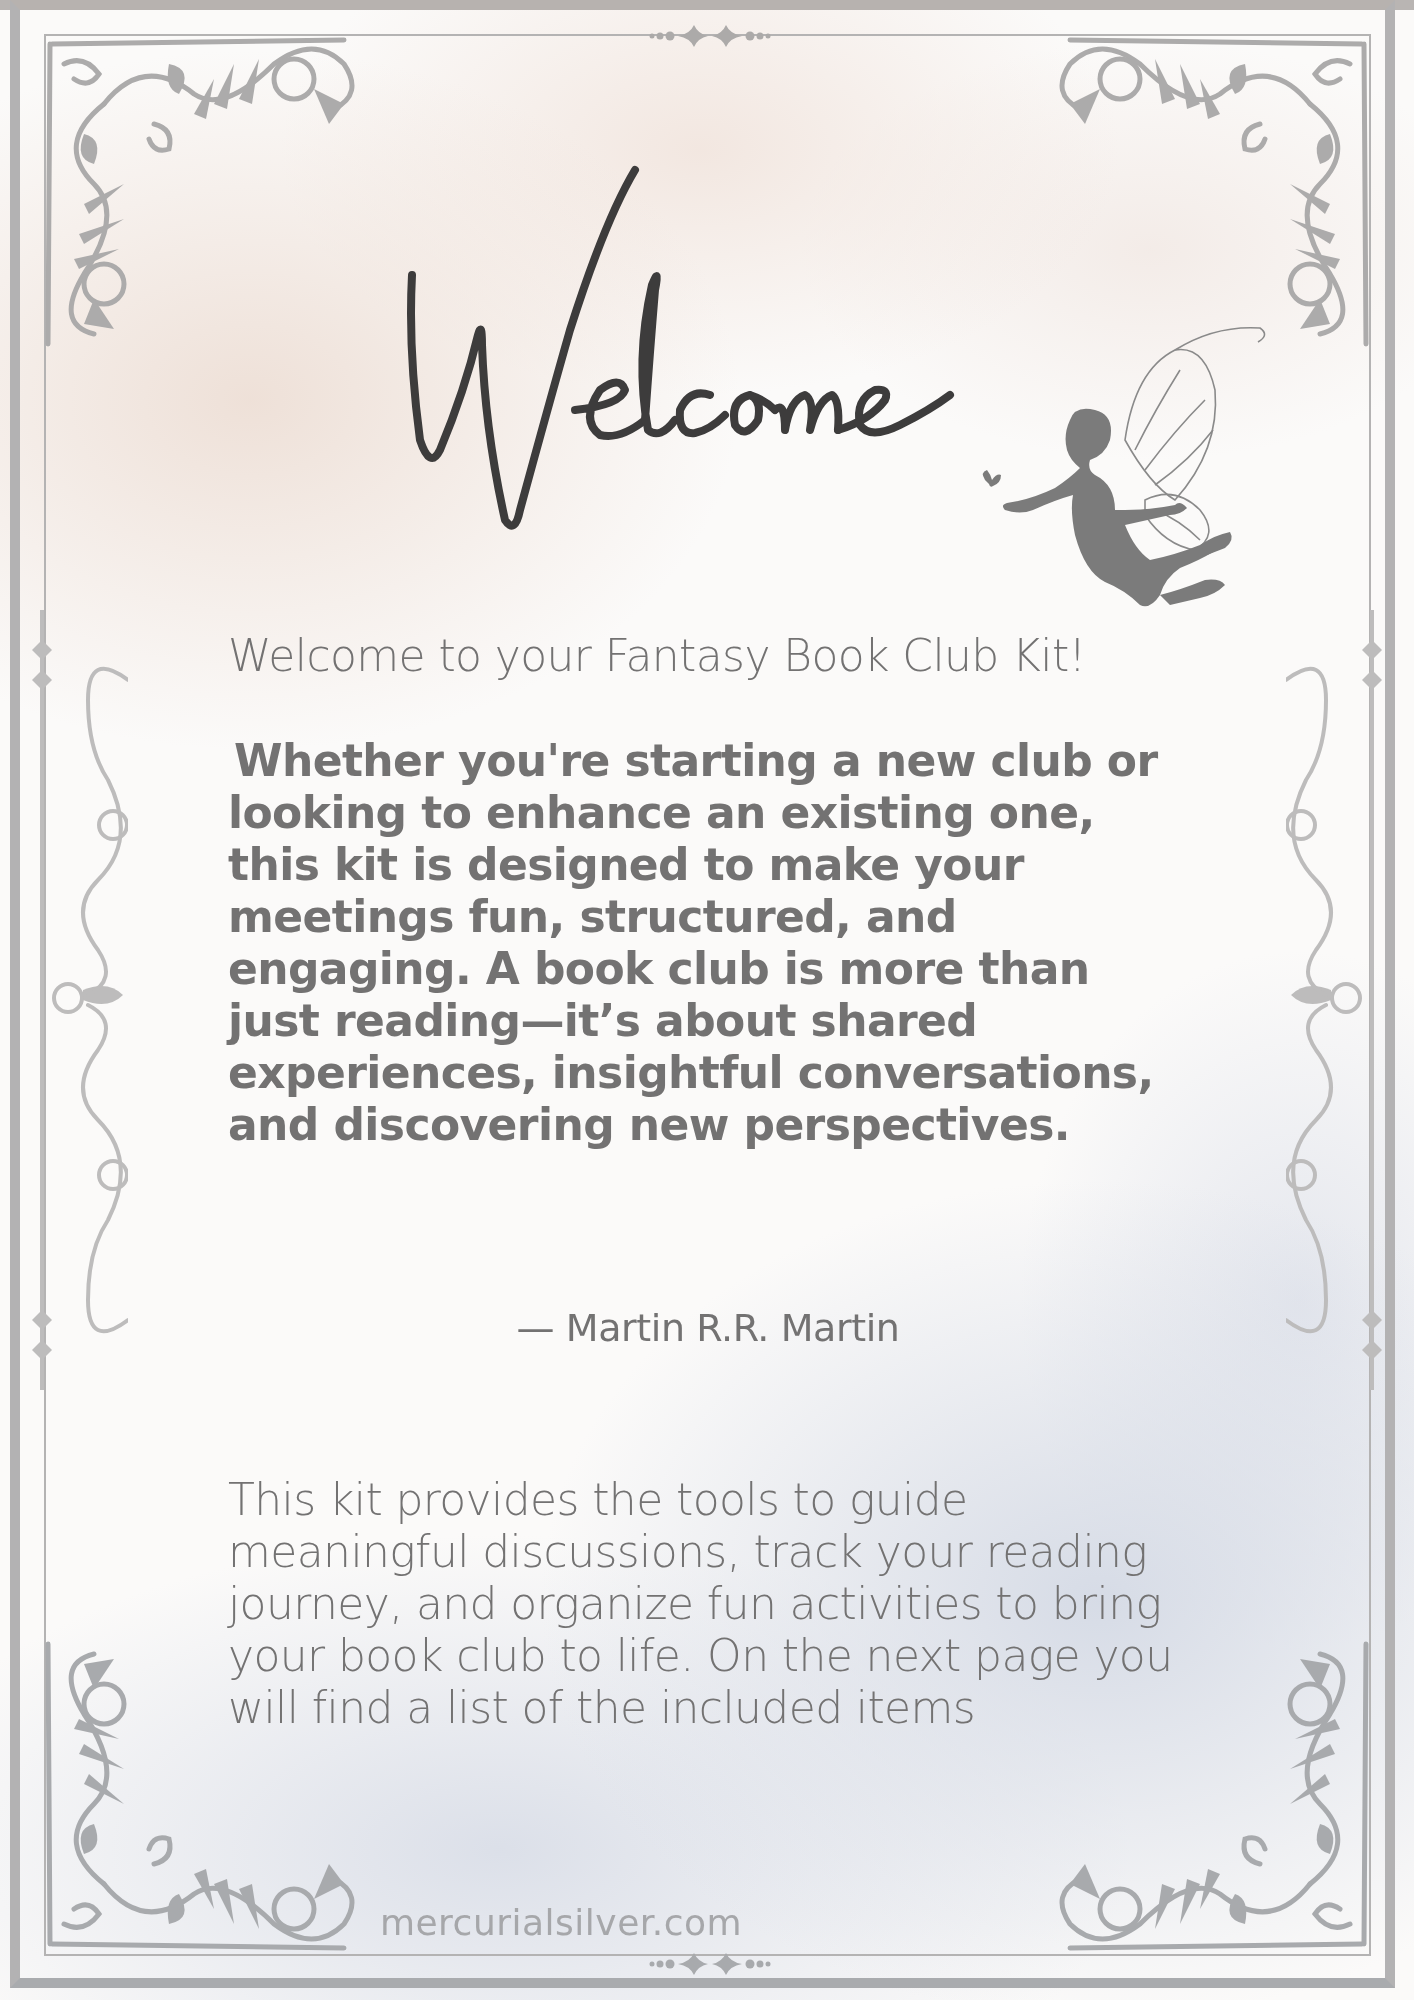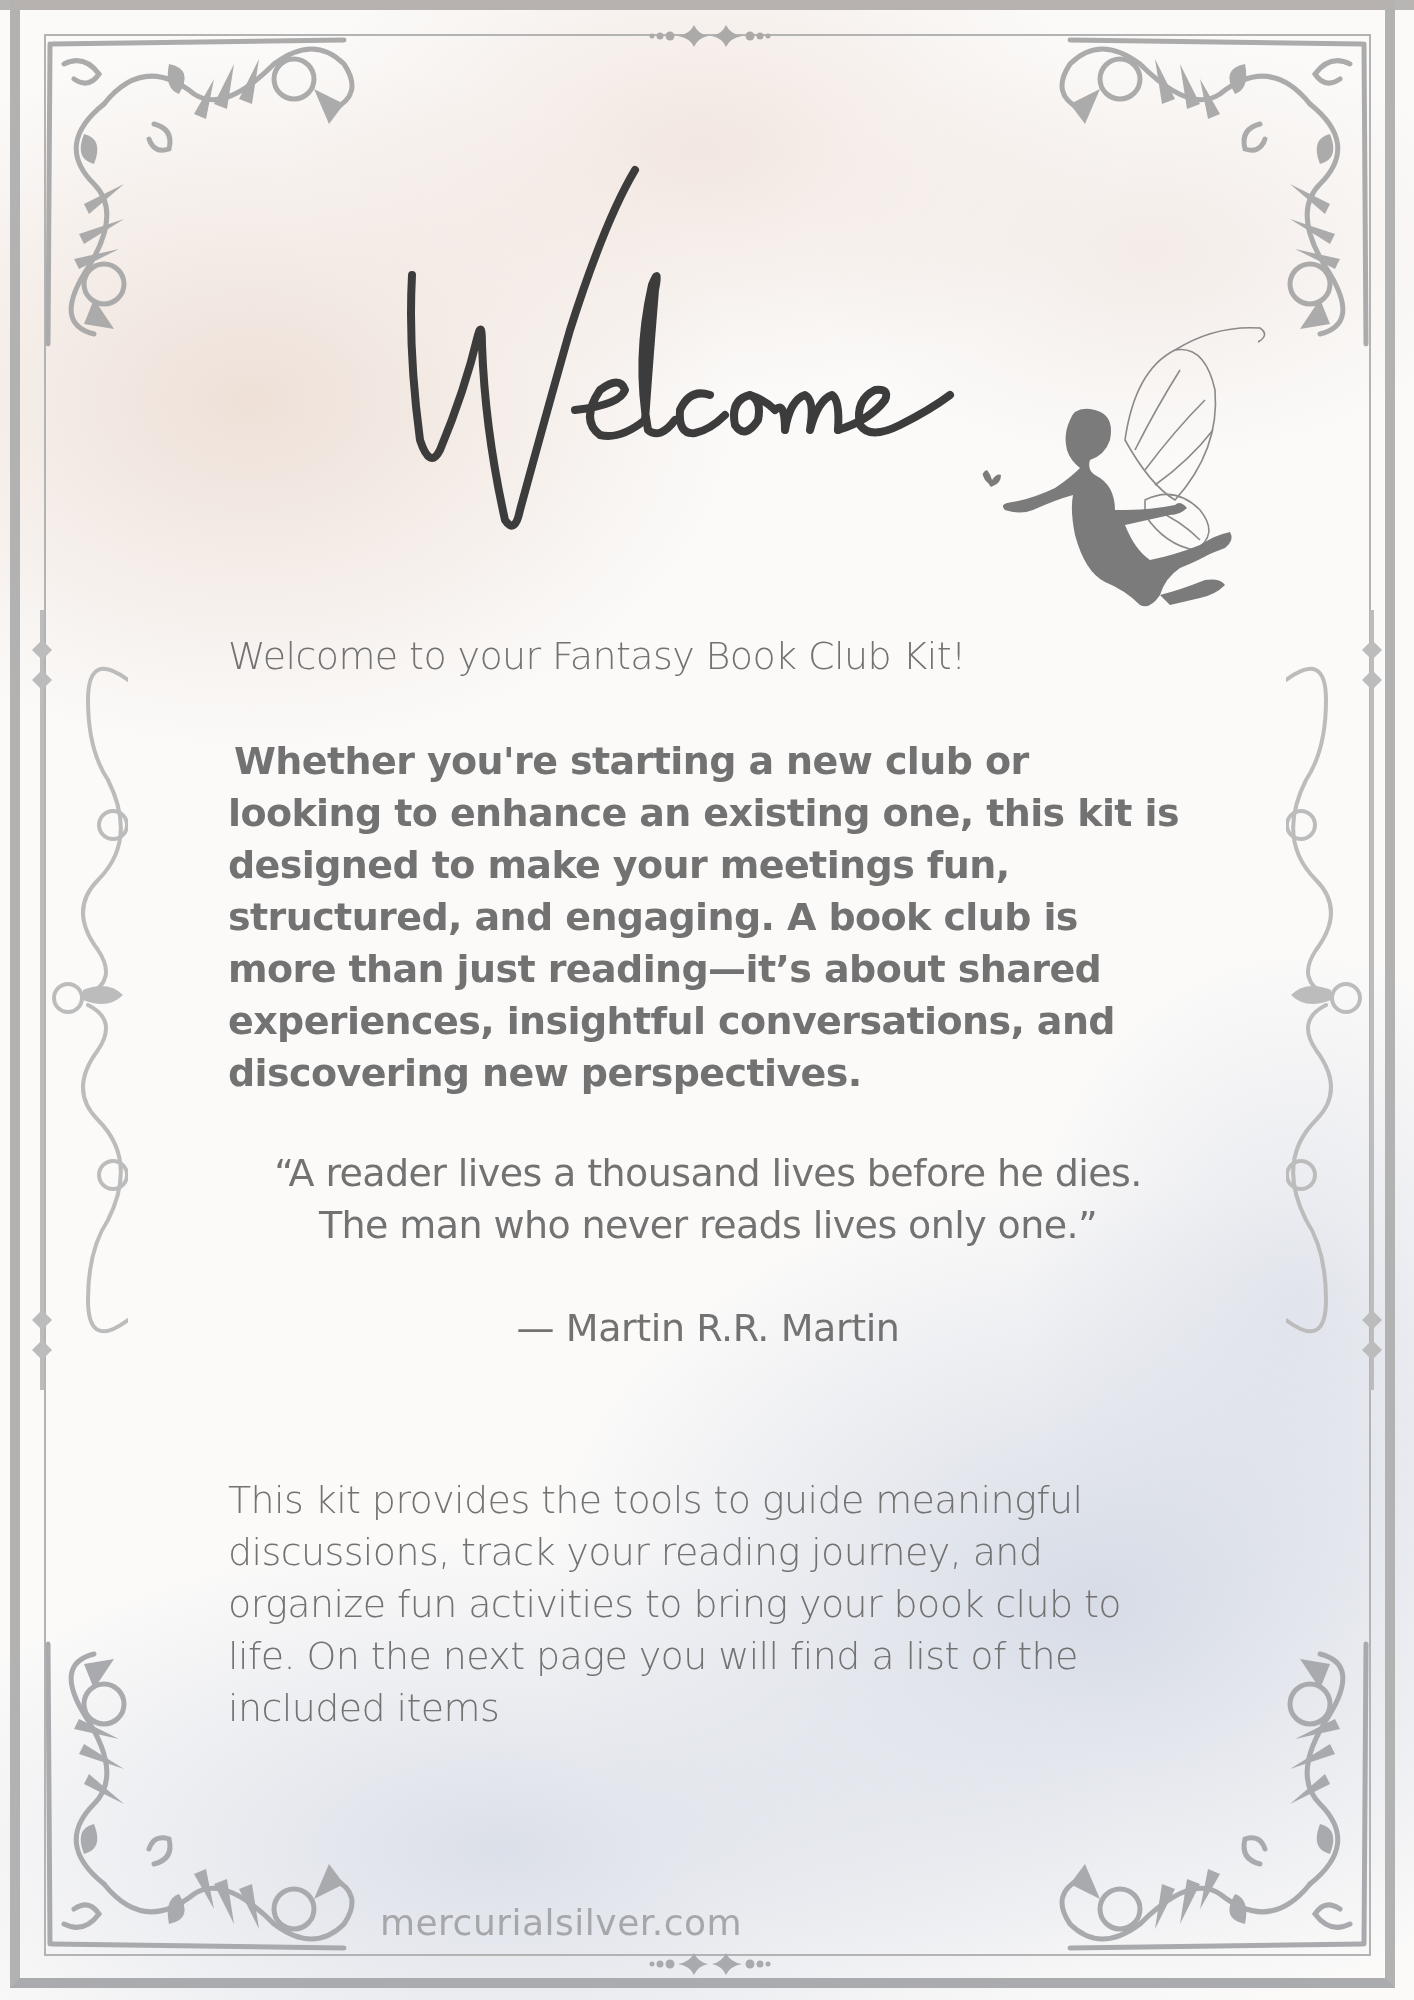--- a/index.html
+++ b/index.html
@@ -35,21 +35,21 @@
   .ornament svg { display: block; }
   .title {
     position: absolute; left: 390px; top: 150px; width: 600px; height: 390px;
   }
   .fairy { position: absolute; left: 975px; top: 310px; width: 340px; height: 330px; }
 
   .text-block {
     position: absolute; left: 228px; width: 960px;
     font-family: "DejaVu Sans", sans-serif;
     color: #737272;
-    font-size: 38px; line-height: 52px; letter-spacing: -0.6px;
+    font-size: 44px; line-height: 52px; letter-spacing: -0.6px;
     font-weight: 300;
   }
   .intro-heading { top: 630px; }
   .intro-body { top: 735px; }
   .quote {
     position: absolute; left: 228px; width: 960px; top: 1147px;
     text-align: center; color: #737272;
     font-family: "DejaVu Sans", sans-serif; font-size: 38px; line-height: 52px; letter-spacing: -0.6px;
   }
   .quote-line { display: block; }
@@ -289,22 +289,18 @@
 
       <g fill="#7b7b7b">
         <path d="M10 170 Q5 162 12 160 Q16 165 17 170 Q22 163 26 165 Q26 173 18 176 Q15 178 14 174Z"></path>
       </g>
     </svg>
   </div>
 
   <div class="text-block intro-heading">Welcome to your Fantasy Book Club Kit!</div>
   <div class="text-block intro-body" style="width:955px; text-indent: 6px; font-weight: bold;">Whether you're starting a new club or looking to enhance an existing one, this kit is designed to make your meetings fun, structured, and engaging. A book club is more than just reading—it’s about shared experiences, insightful conversations, and discovering new perspectives.</div>
 
-  <div class="quote">
-    <span class="quote-line">“A reader lives a thousand lives before he dies.</span>
-    <span class="quote-line">The man who never reads lives only one.”</span>
-  </div>
   <div class="attribution">— Martin R.R. Martin</div>
 
   <div class="text-block closing-body" style="width:945px;">This kit provides the tools to guide meaningful discussions, track your reading journey, and organize fun activities to bring your book club to life. On the next page you will find a list of the included items</div>
 
   <div class="website">mercurialsilver.com</div>
 </div>
 
 </body></html>

